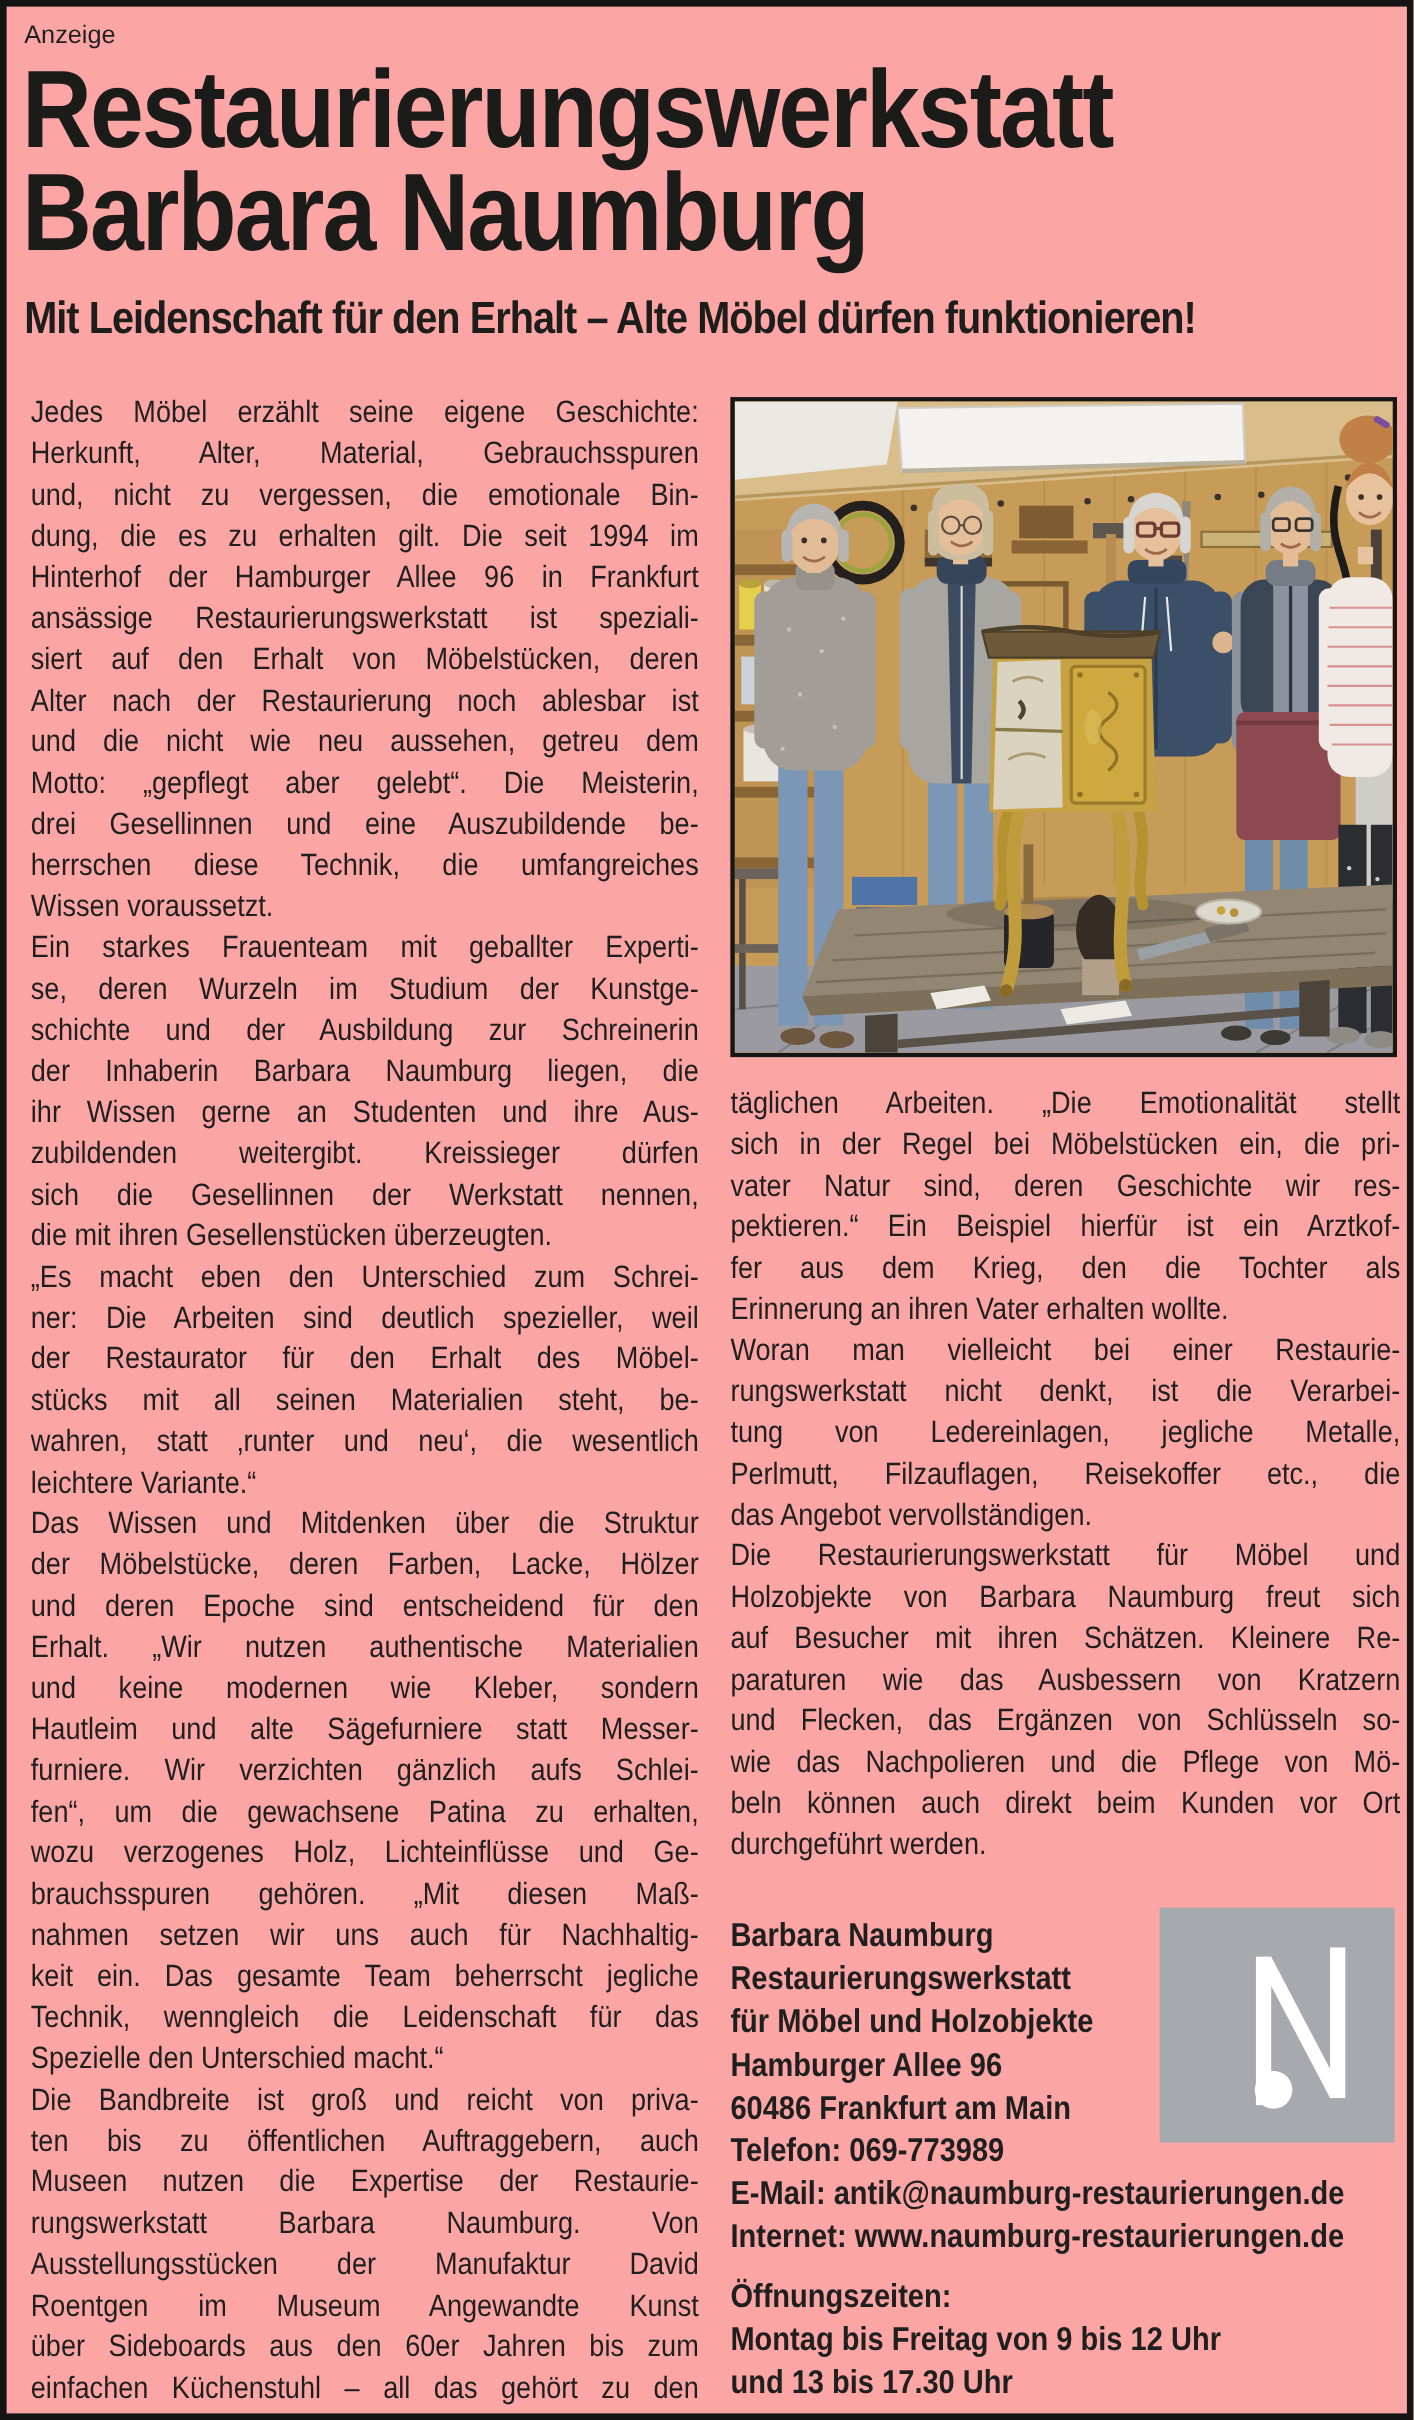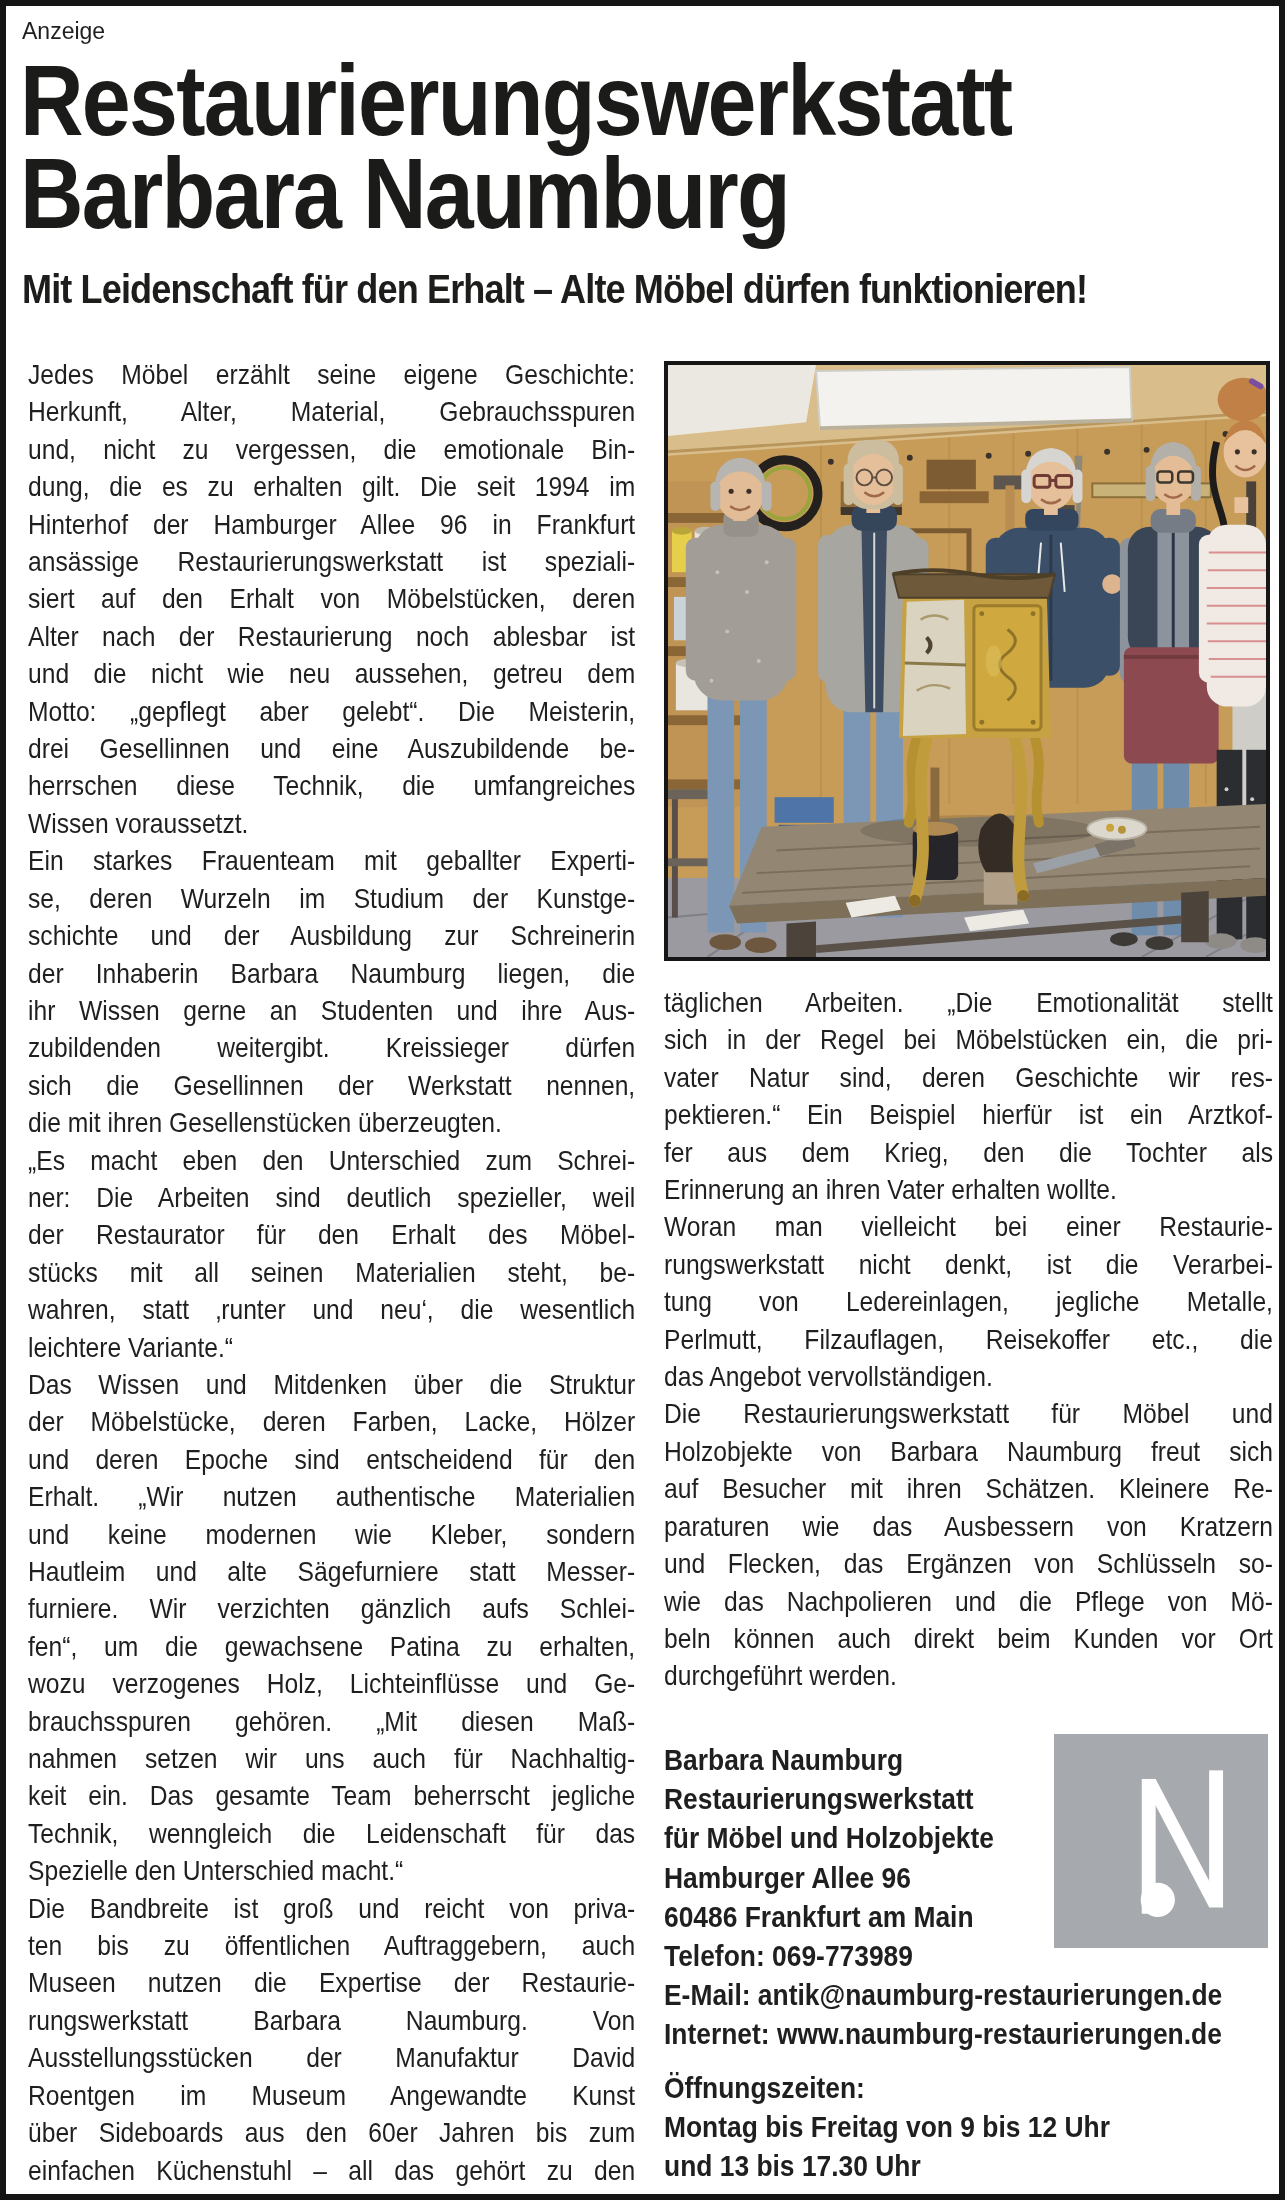--- a/index.html
+++ b/index.html
@@ -1,18 +1,18 @@
 <!DOCTYPE html>
 <html lang="de"><head>
 <meta charset="utf-8">
 <style>
   html,body{margin:0;padding:0;background:#9a9a9a;}
   .page{
     position:relative;width:1285px;height:2200px;margin:0 auto;
-    background:#ffffff;border:6px solid #141414;box-sizing:border-box;
+    background:#fca5a5;border:6px solid #141414;box-sizing:border-box;
     overflow:hidden;color:#1f1f1f;font-family:"Liberation Sans",sans-serif;
   }
   .abs{position:absolute;}
   .condense{transform:scaleX(0.88);transform-origin:0 0;}
   #anzeige{left:16px;top:12px;font-size:23px;letter-spacing:0;}
   #headline{left:14px;top:48px;font-weight:700;font-size:100px;line-height:93px;
             letter-spacing:-2px;white-space:nowrap;color:#1b1b19;}
   #subhead{left:16px;top:260px;font-weight:700;font-size:41px;letter-spacing:-1px;
            white-space:nowrap;color:#1d1d1b;}
   .col{font-size:28px;line-height:37.4px;}

